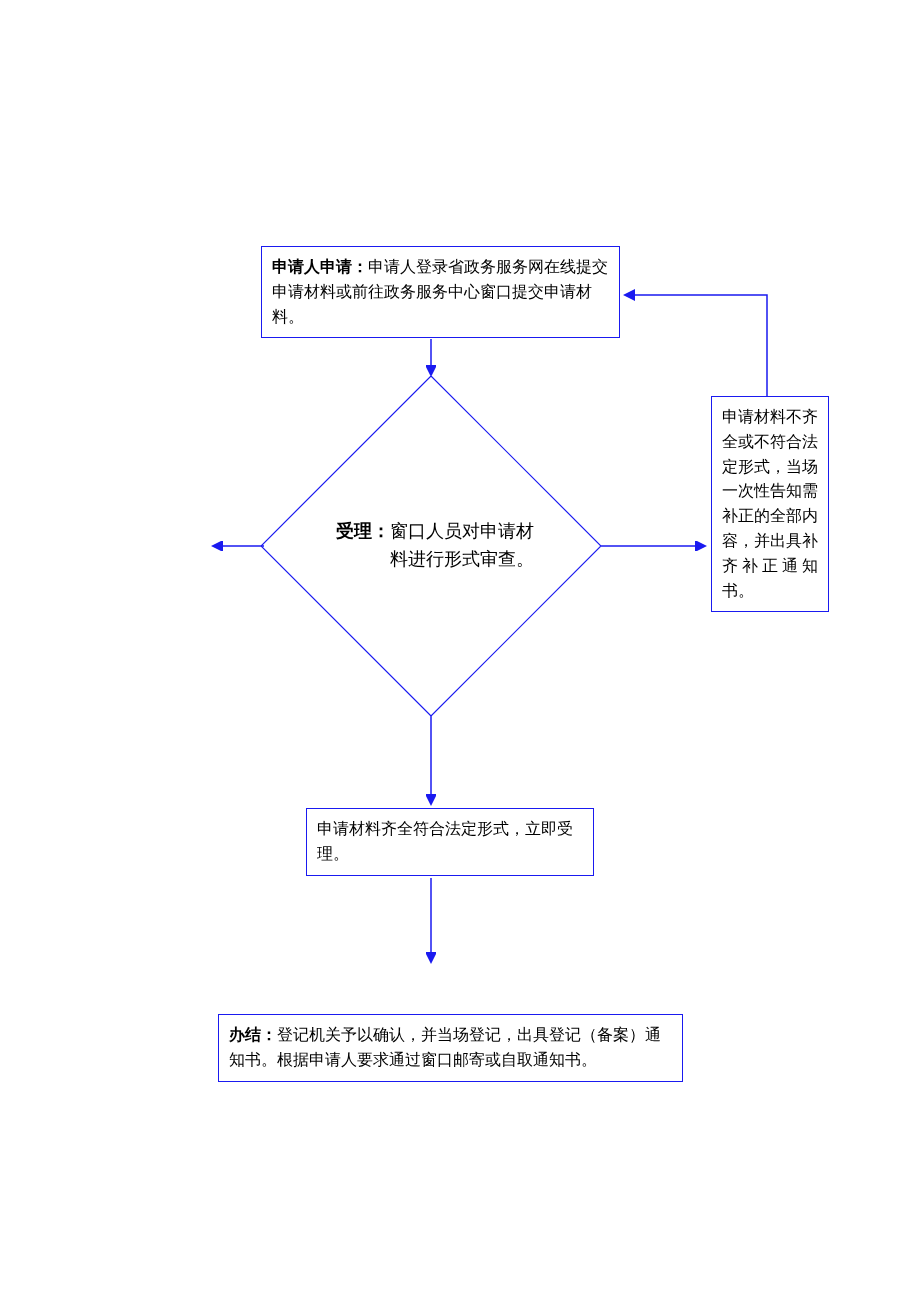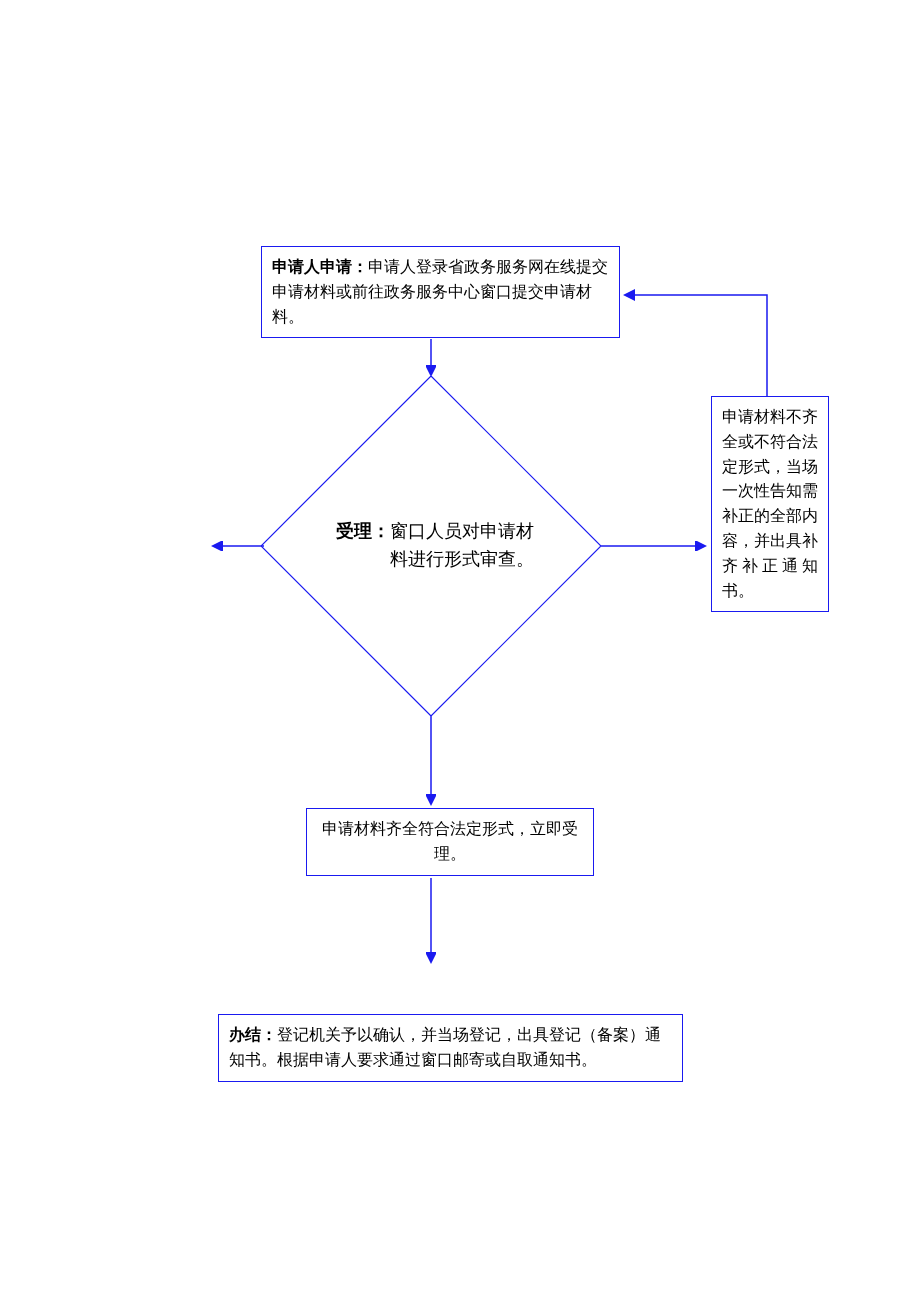--- a/index.html
+++ b/index.html
@@ -29,21 +29,21 @@
 
   <div class="diamond" style="left:261px;top:376px;">
     <svg viewBox="0 0 340 340">
       <polygon points="170,0 340,170 170,340 0,170" fill="#fff" stroke="#1a1af0" stroke-width="1.2"></polygon>
     </svg>
   </div>
   <div class="diamond-text" style="left:334px;top:518px;width:200px;">
     <span class="title" style="font-weight:700">受理：</span><span>窗口人员对申请材料进行形式审查。</span>
   </div>
 
-  <div class="box" style="left:306px;top:808px;width:266px;text-align:center;">
+  <div class="box" style="left:306px;top:808px;width:266px;">
     <span>申请材料齐全符合法定形式，立即受理。</span>
   </div>
 
   <div class="box" style="left:218px;top:966px;width:443px;margin-top:48px;">
     <span class="title">办结：</span><span>登记机关予以确认，并当场登记，出具登记（备案）通知书。根据申请人要求通过窗口邮寄或自取通知书。</span>
   </div>
 
   <div class="arrow" style="left:426px;top:339px;width:10px;height:40px">
     <svg width="10" height="40">
         <defs>

